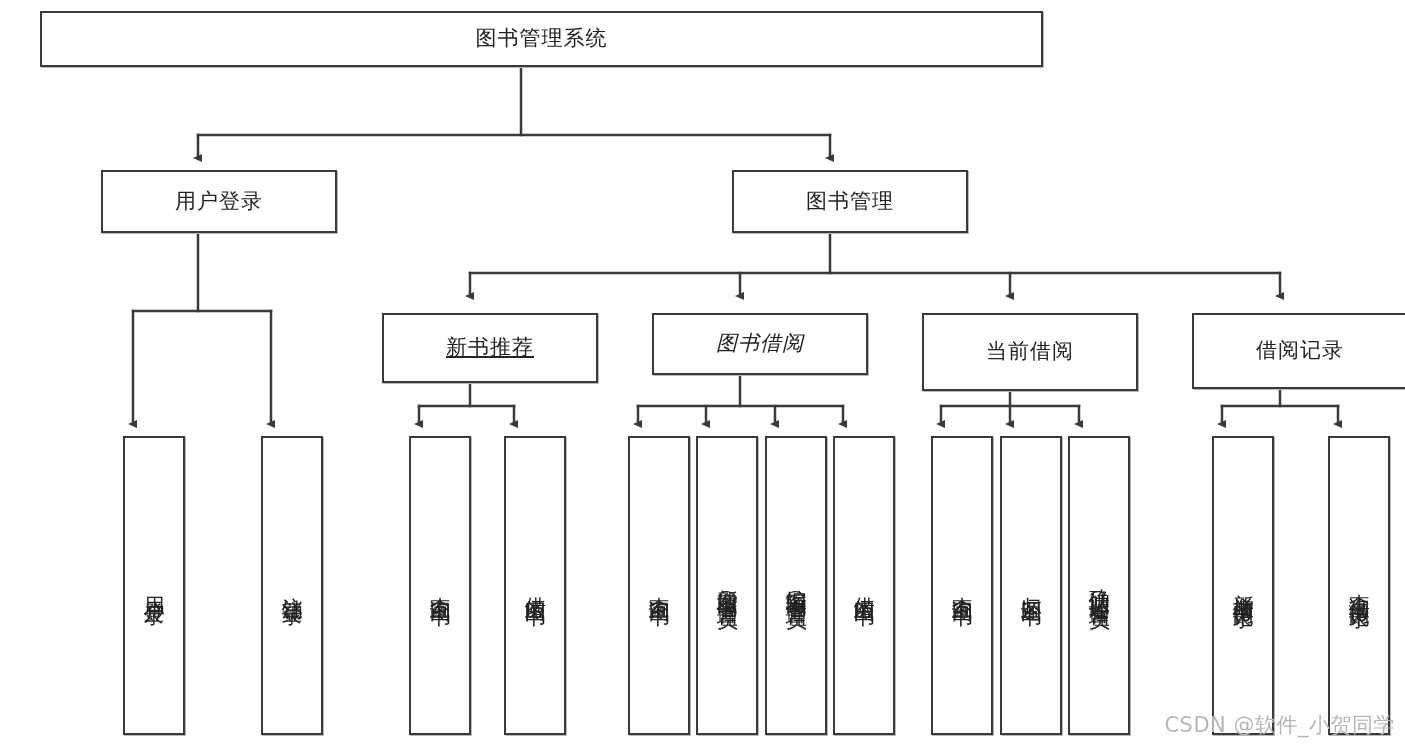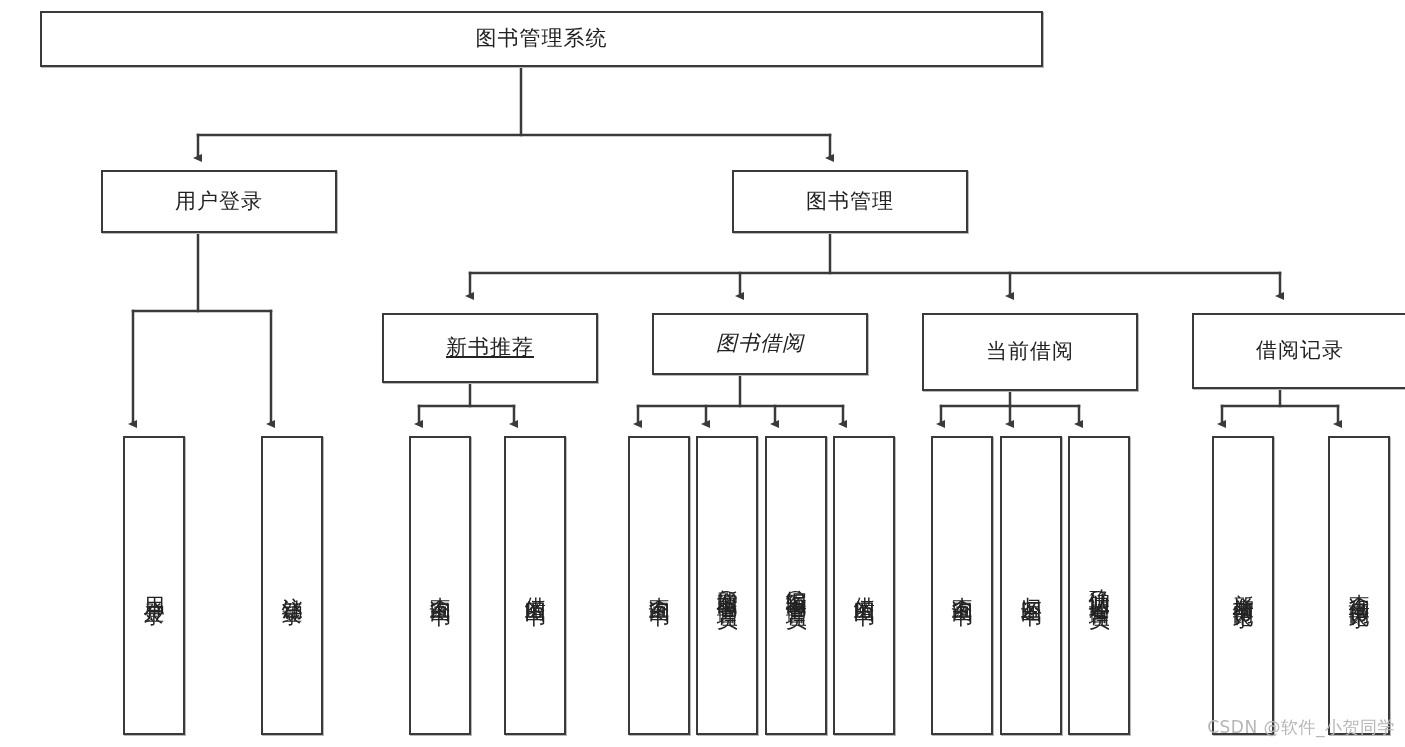--- a/index.html
+++ b/index.html
@@ -55,21 +55,21 @@
     text-orientation: upright;
     white-space: nowrap;
   }
   .node-label {
     display: block;
   }
   .watermark {
     position: absolute;
     right: 10px;
     bottom: 8px;
-    font-size: 17px;
+    font-size: 21px;
     color: #b6b6b6;
     letter-spacing: 0.5px;
     white-space: nowrap;
     pointer-events: none;
   }
 </style>
 </head>
 <body>
 
 <div id="diagram-root">

